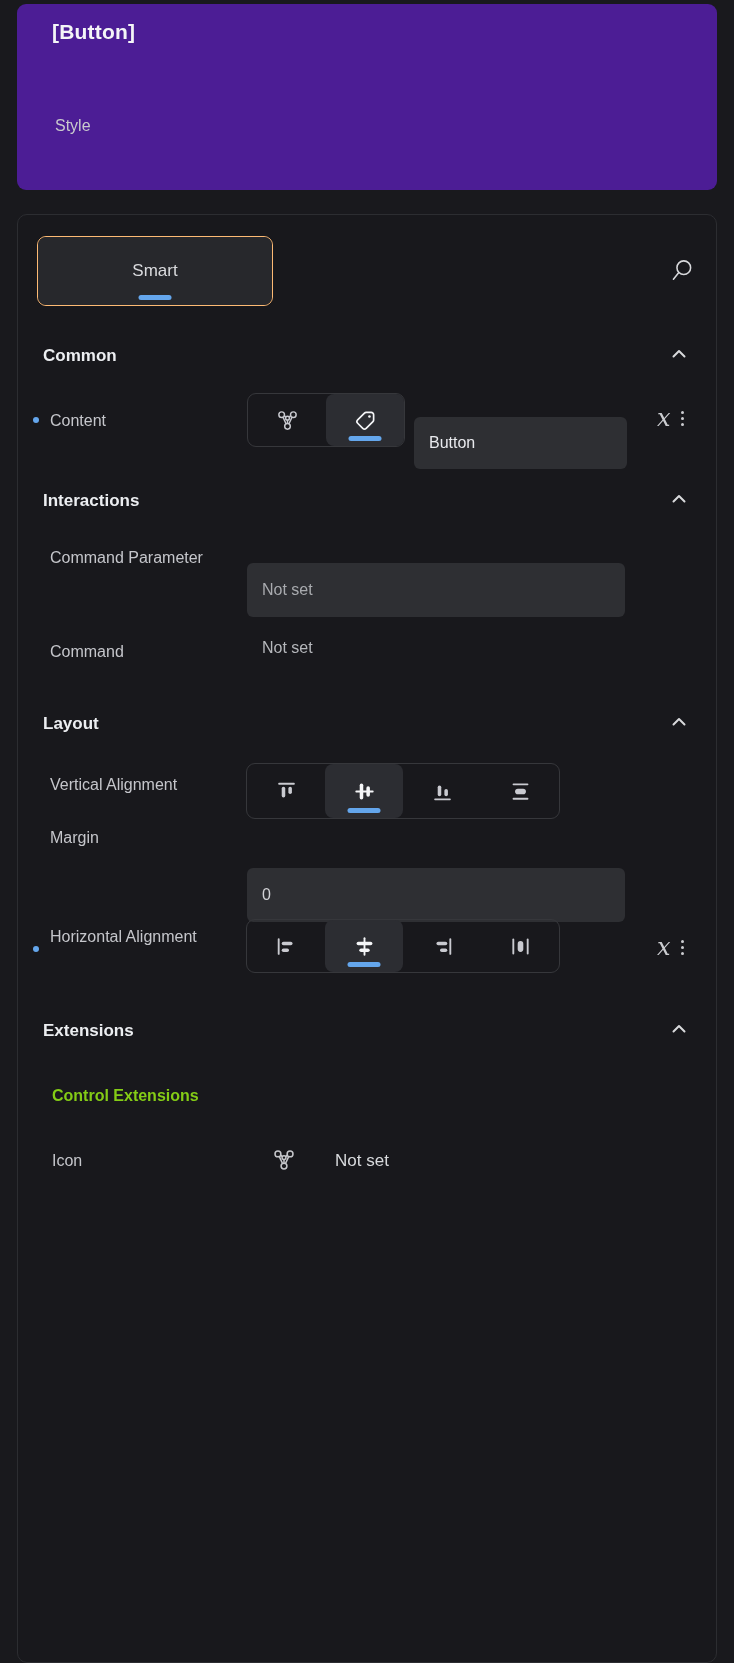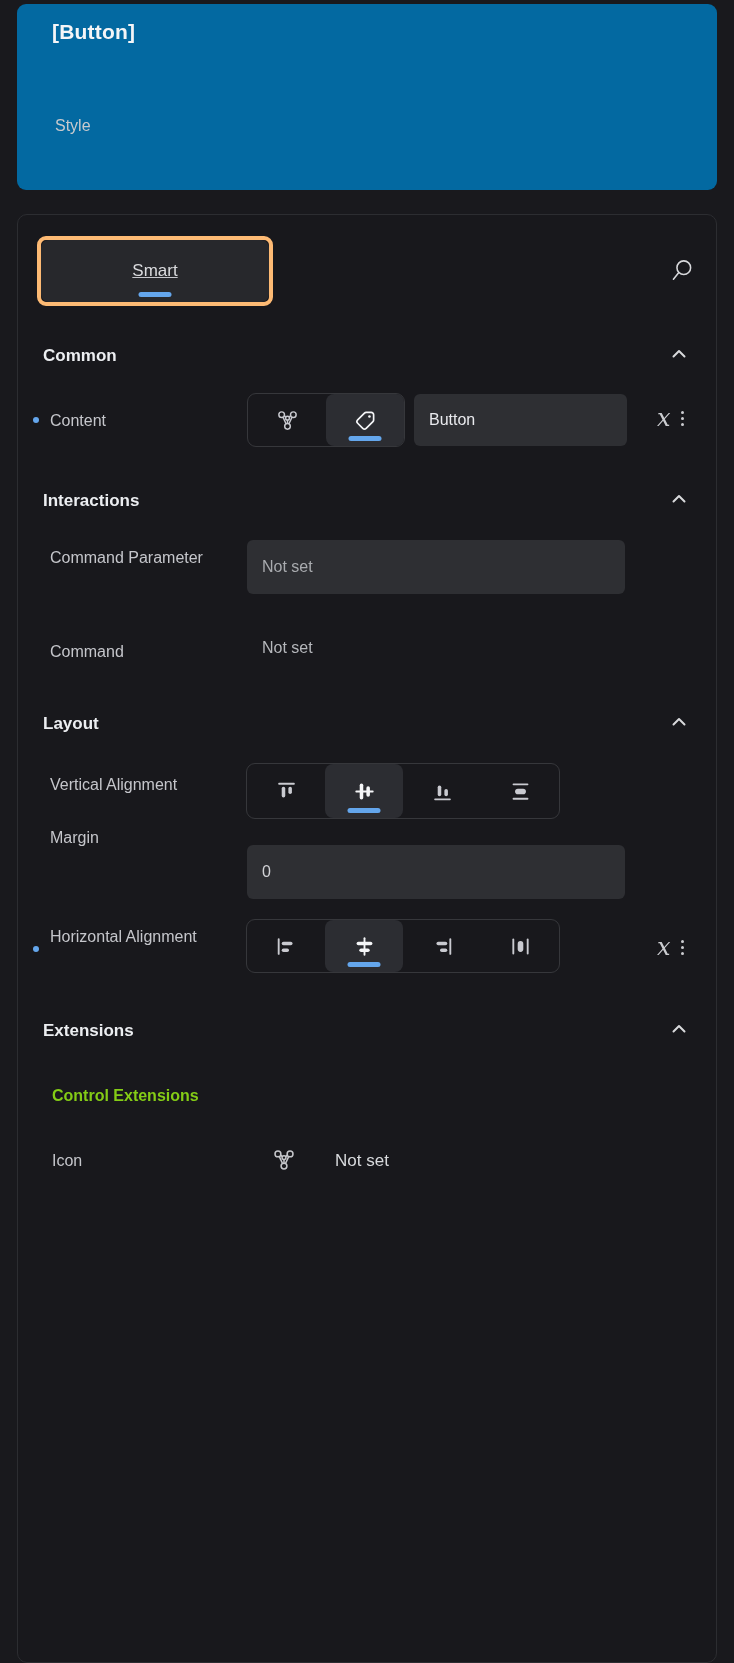--- a/index.html
+++ b/index.html
@@ -6,21 +6,21 @@
   html,body { background:#19191d; }
   .screen {
     position:relative; width:734px; height:1663px; overflow:hidden;
     background:#19191d;
     font-family:"Liberation Sans", sans-serif;
     color:#c5c6cb;
   }
   
   .card-top {
     position:absolute; left:17px; top:4px; width:700px; height:186px;
-    background:#0369a1; border-radius:9px;
+    background:#4c1d95; border-radius:9px;
   }
   .sel-title {
     position:absolute; left:35px; top:16px;
     font-size:21px; font-weight:bold; color:#f4f5f7; letter-spacing:0.2px;
   }
   .style-label { position:absolute; left:38px; top:113px; font-size:16px; color:#c9cacd; }
   .input {
     display:block; border:none; outline:none;
     background:#2e2f33; border-radius:6px;
     font-family:"Liberation Sans", sans-serif;
@@ -28,21 +28,21 @@
   }
   .style-input { position:absolute; left:233px; top:98px; width:370px; height:54px; }
   
   .card-main {
     position:absolute; left:17px; top:214px; width:700px; height:1449px;
     background:#18181c; border:1px solid #2c2d31; border-radius:10px;
   }
   
   .tab-group {
     position:absolute; left:19px; top:21px; width:236px; height:70px;
-    border:4px solid #fdba74; border-radius:9px; display:flex; overflow:hidden;text-decoration:underline;
+    border:1px solid #fdba74; border-radius:9px; display:flex; overflow:hidden;
   }
   .tab {
     flex:1; position:relative; display:flex; align-items:center; justify-content:center;
     font-size:17px; color:#c5c6cb; cursor:default; background:transparent; border:none;
     font-family:"Liberation Sans", sans-serif;
   }
   .tab.selected { background:#27282c; border-radius:8px; color:#dadbde; }
   .accent-underline {
     position:absolute; bottom:5px; left:50%; transform:translateX(-50%);
     width:33px; height:5px; border-radius:3px; background:var(--accent,#64a6ec);
@@ -58,21 +58,21 @@
   .seg-group {
     position:absolute; border:1px solid #36373b; border-radius:9px;
     display:flex; overflow:visible;
   }
   .seg {
     position:relative; flex:1; display:flex; align-items:center; justify-content:center;
     background:transparent; border:none; color:#c9cad0; border-radius:8px;
   }
   .seg.selected { background:#2c2d32; color:#f5f6f8; }
   .seg svg { width:25px; height:25px; }
-  .field { position:absolute; }
+  .field { position:absolute;margin-top:23px; }
   .field-value { color:#e9eaee; }
   .field-num { color:#d2d3d7; }
   .field-placeholder { color:#a9abaf; }
   .plain-value { position:absolute; font-size:16px; color:#b5b7bb; }
   
   .xprop { position:absolute; display:flex; align-items:center; gap:10px; }
   .x-glyph {
     font-family:"DejaVu Serif", serif; font-style:italic;
     font-size:24px; color:#cbccd0; line-height:1;
   }

